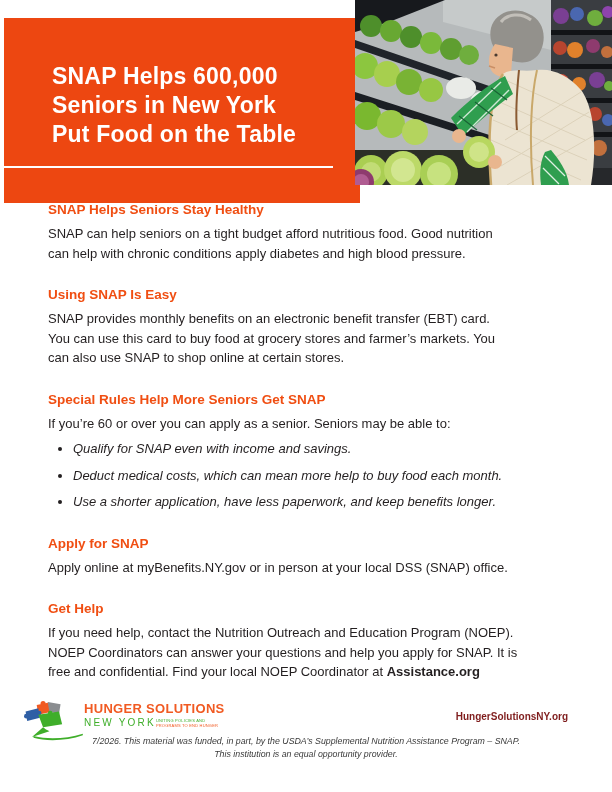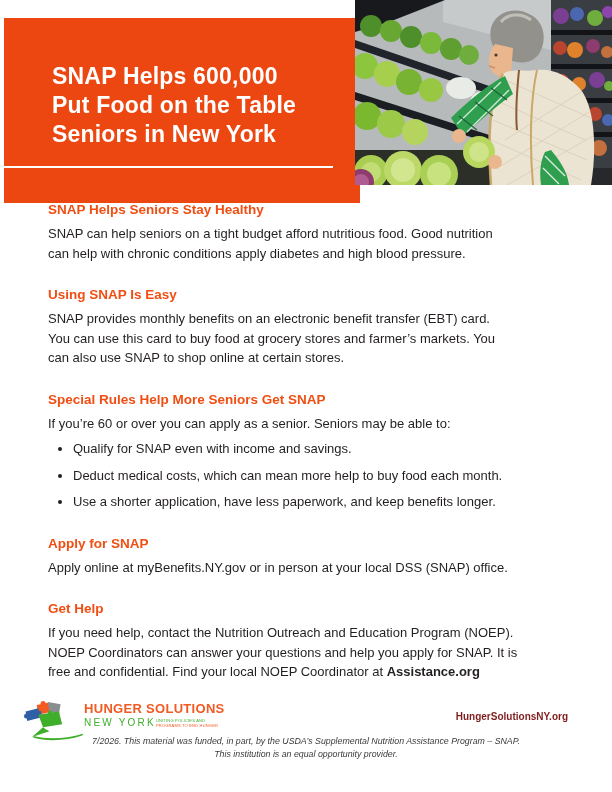--- a/index.html
+++ b/index.html
@@ -15,21 +15,21 @@
   .header-banner { position: absolute; left: 4px; top: 0; width: 356px; height: 185px; background: #ED4711; margin-top: 18px; }
   .header-title { position: absolute; left: 48px; top: 44px; color: #ffffff; font-weight: bold; font-size: 23px; line-height: 29px; letter-spacing: 0.2px; }
   .header-rule { position: absolute; left: 0; top: 148px; width: 329px; height: 2px; background: #ffffff; }
   .header-photo { position: absolute; left: 355px; top: 0; width: 257px; height: 185px; }
   
   .main { position: absolute; left: 48px; top: 202px; width: 524px; }
   .section-heading { color: #F04E12; font-weight: bold; font-size: 13.5px; line-height: 15px; margin: 24px 0 7px 0; }
   .section-heading.first { margin-top: 0; }
   .body-text { font-size: 13px; line-height: 19.5px; margin: 7px 0 0 0; white-space: pre-line; color: #231F20; }
   .body-text b, .bold-inline { font-weight: bold; }
-  ul.bullets { margin: 6px 0 0 0; padding: 0 0 0 25px; list-style: disc; }
+  ul.bullets { margin: 6px 0 0 0; padding: 0 0 0 25px; list-style: disc; font-style: italic; }
   ul.bullets li { font-size: 13px; line-height: 19.5px; margin: 0 0 7px 0; color: #231F20; }
   ul.bullets li:last-child { margin-bottom: 12px; }
   
   .footer { position: absolute; left: 0; top: 694px; width: 612px; height: 98px; }
   .logo-icon { position: absolute; left: 24px; top: 1px; }
   .logo-text { position: absolute; left: 84px; top: 8px; }
   .logo-name1 { color: #F15A22; font-weight: bold; font-size: 13px; line-height: 14px; letter-spacing: 0.3px; }
   .logo-row2 { display: flex; align-items: flex-start; gap: 0; margin-top: 1px; }
   .logo-name2 { color: #3FAE2A; font-size: 10px; letter-spacing: 2.2px; line-height: 12px; }
   .logo-tagline { font-size: 4px; line-height: 5px; letter-spacing: 0.2px; padding-top: 1px; }
@@ -40,22 +40,22 @@
 </style>
 </head>
 <body>
 
 <div class="page">
 
   <div class="header">
     <div class="header-banner">
       <div class="header-title">
         <div>SNAP Helps 600,000</div>
+        <div>Seniors in New York</div>
         <div>Put Food on the Table</div>
-        <div>Seniors in New York</div>
       </div>
       <div class="header-rule"></div>
     </div>
 
     <svg class="header-photo" viewBox="0 0 257 185" aria-hidden="true">
       <rect width="257" height="185" fill="#b6babb"></rect>
 
       <rect x="196" width="61" height="185" fill="#3a3d41"></rect>
       <circle cx="206" cy="16" r="8" fill="#7a3f93"></circle>
         <circle cx="222" cy="14" r="7" fill="#4a67b0"></circle>

